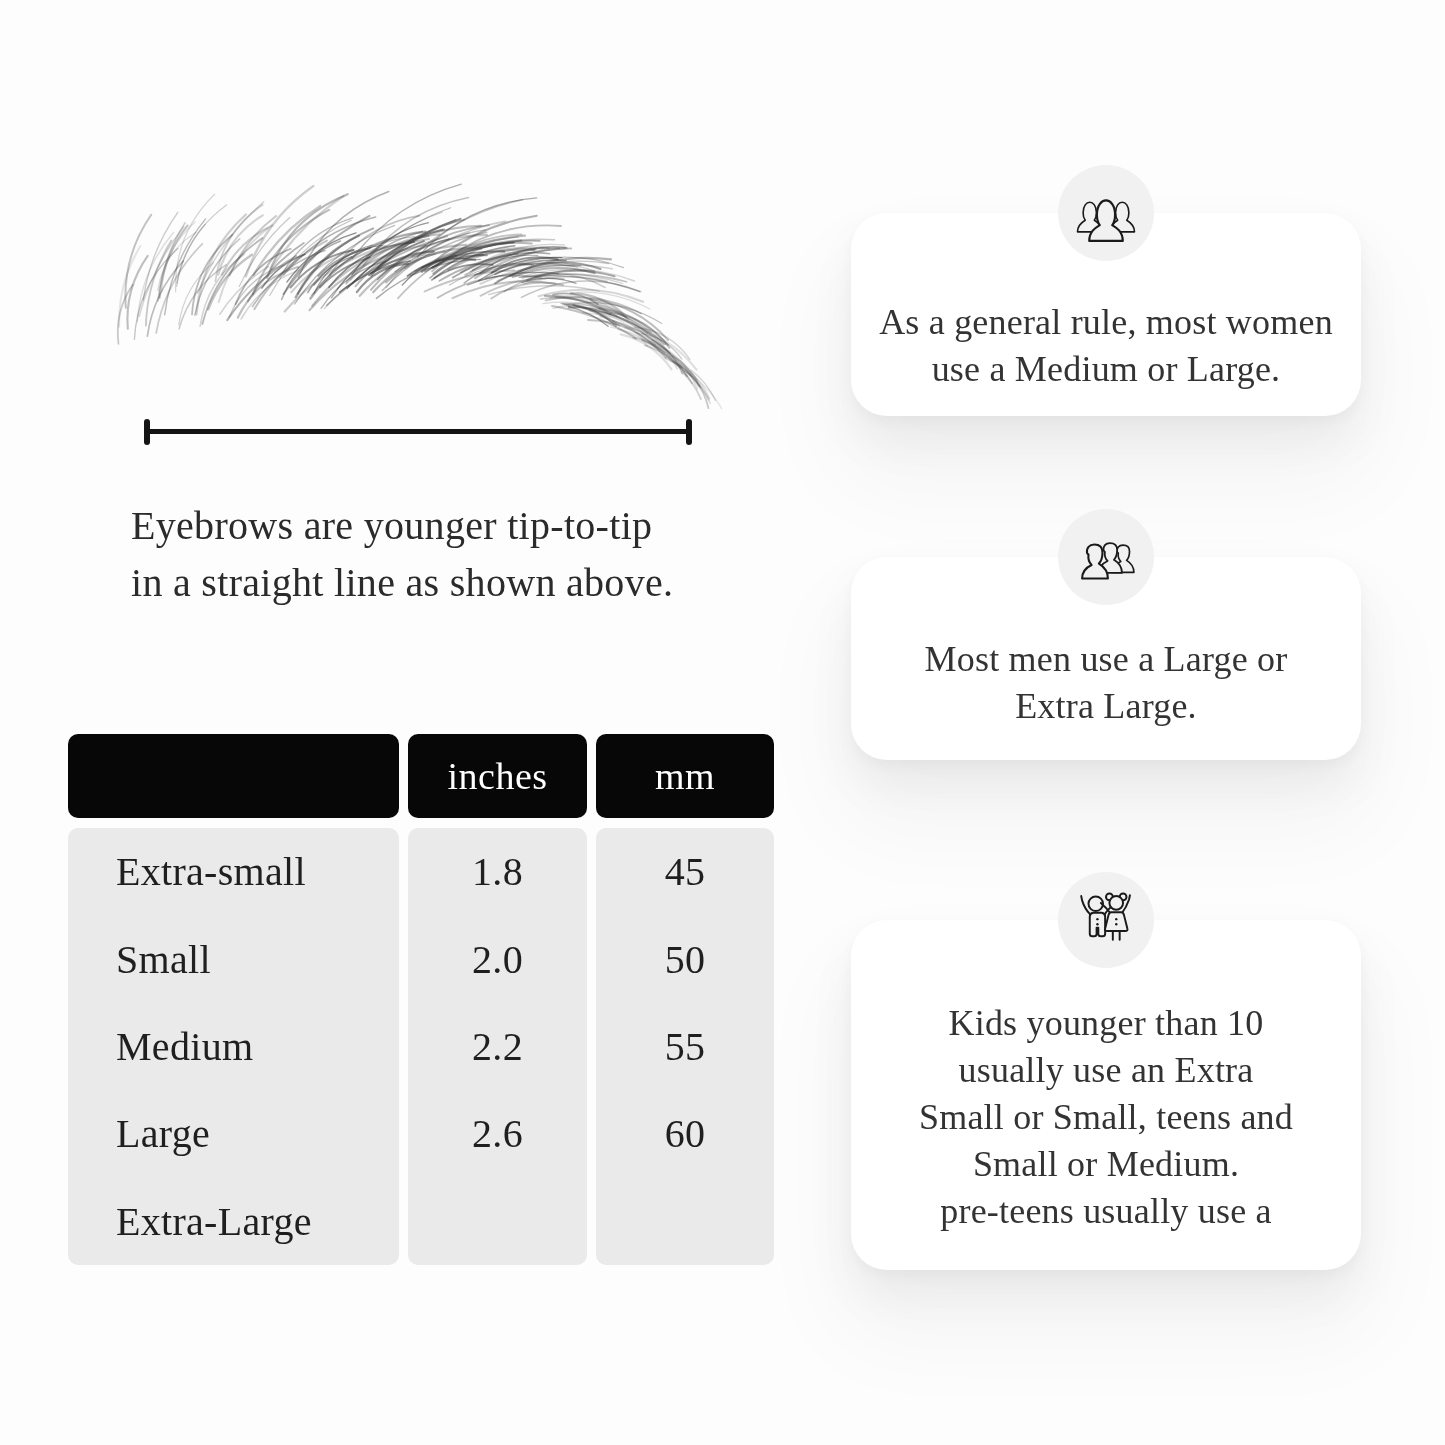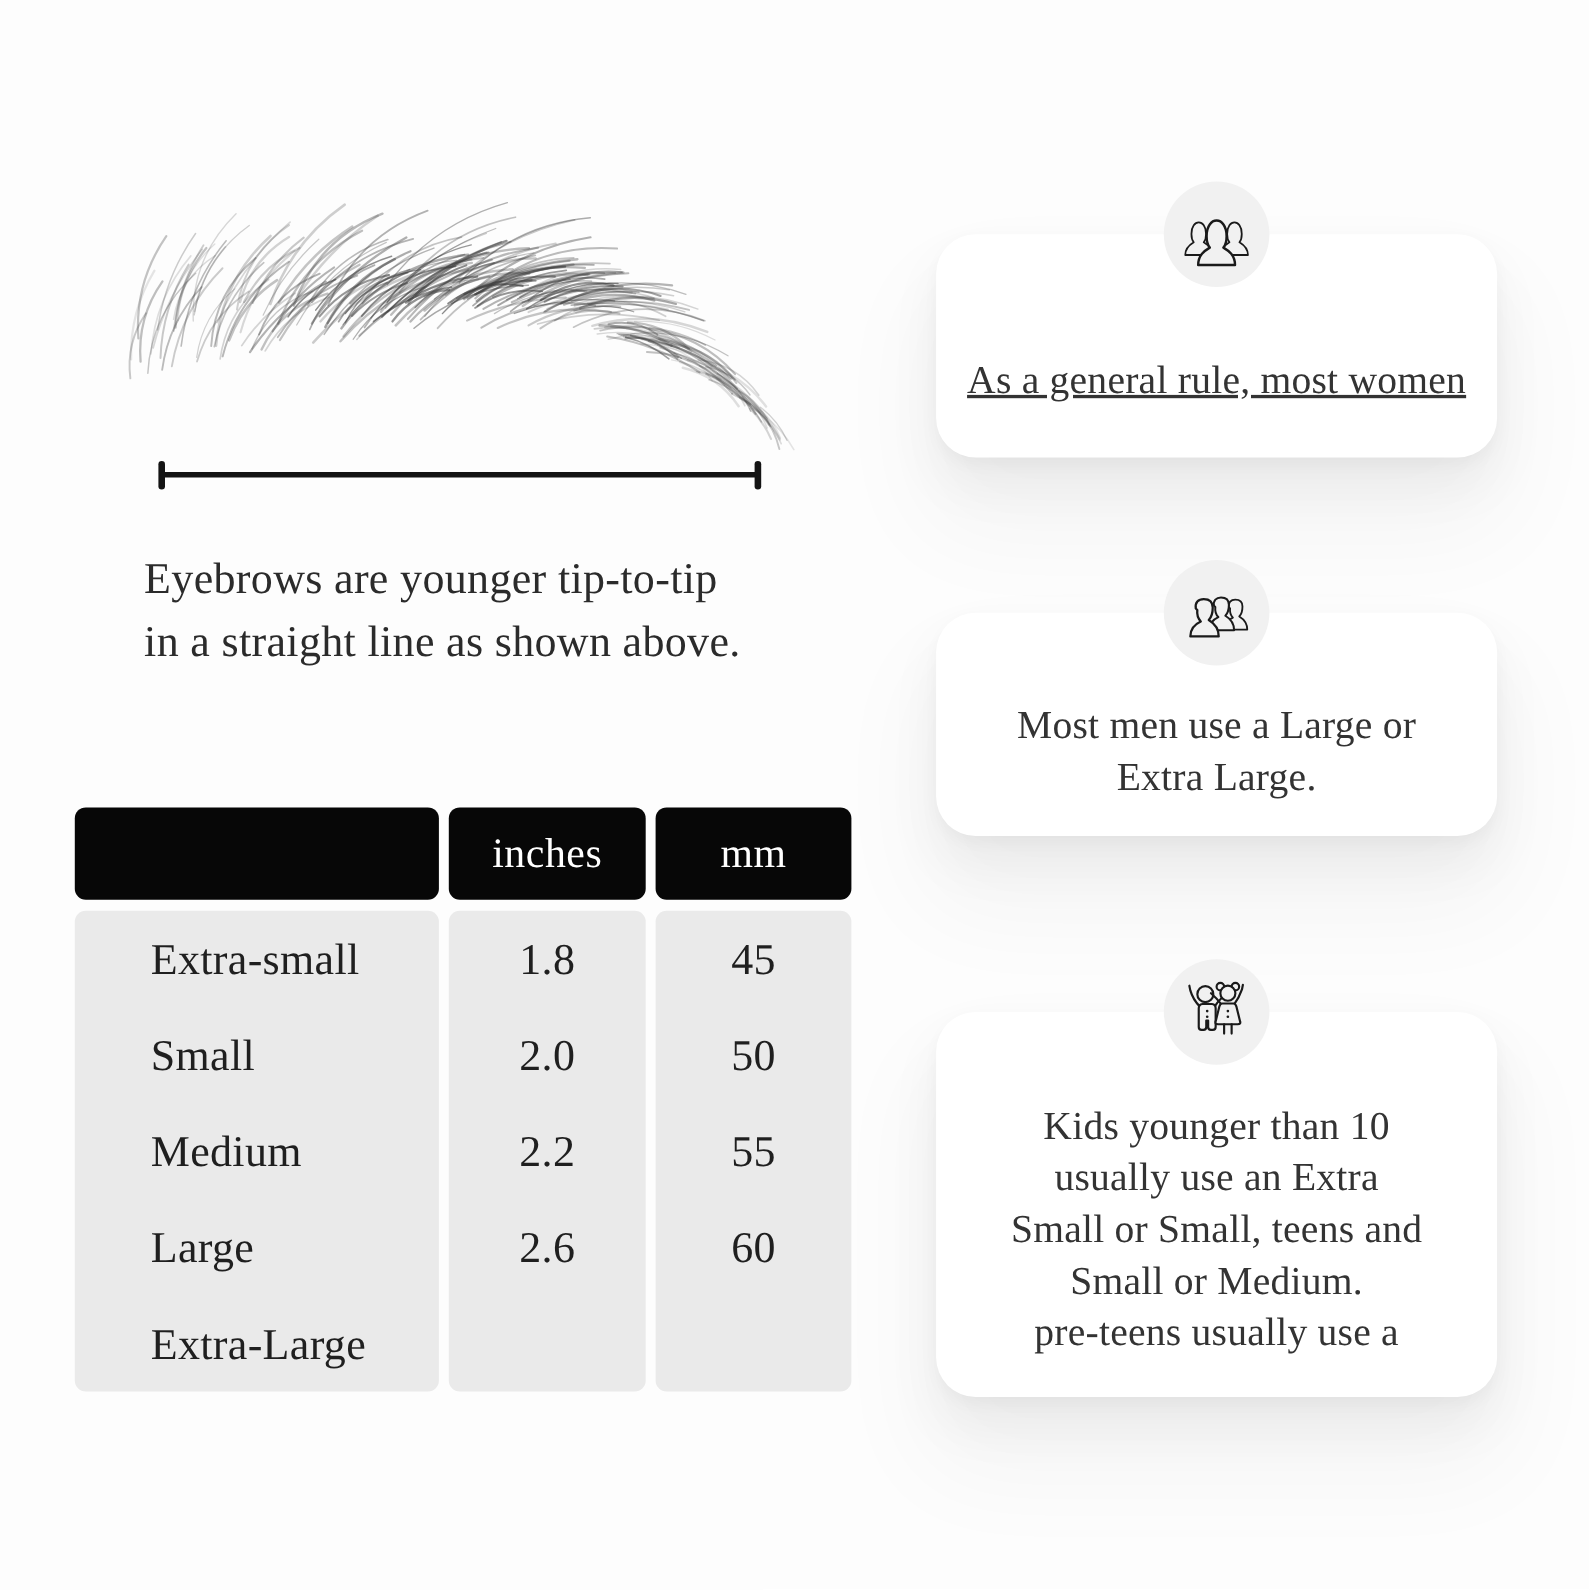--- a/index.html
+++ b/index.html
@@ -29,35 +29,35 @@
     background:#070707;border-radius:10px;color:#ffffff;
     display:flex;align-items:center;justify-content:center;
     font-size:38px;letter-spacing:.5px;
   }
   .tbody{margin-top:10px;}
   .tcol{
     background:#eaeaea;border-radius:10px;height:437px;
     display:grid;grid-template-rows:repeat(5,1fr);
   }
   .td{display:flex;align-items:center;font-size:40px;color:#1f1f1f;letter-spacing:.3px;}
-  .tcol.labels .td{justify-content:flex-start;padding-left:27px;margin-left:42px;}
+  .tcol.labels .td{justify-content:flex-start;padding-left:48px;}
   .tcol.nums .td{justify-content:center;}
   
   .card{
     position:absolute;left:851px;width:510px;background:#ffffff;border-radius:36px;
     box-shadow:0 6px 14px rgba(0,0,0,.030),
                0 26px 48px rgba(0,0,0,.050),
                0 55px 90px 18px rgba(0,0,0,.035);
     display:flex;flex-direction:column;justify-content:center;align-items:center;
   }
   .card-1{top:213px;height:203px;padding-top:0;}
   .card-2{top:557px;height:203px;}
   .card-3{top:920px;height:350px;}
   .card-text{font-size:36px;line-height:47px;color:#333333;text-align:center;letter-spacing:.2px;}
-  .card-1 .card-text{margin-top:62px;text-decoration:underline;}
+  .card-1 .card-text{margin-top:62px;}
   .card-2 .card-text{margin-top:48px;}
   .card-3 .card-text{margin-top:45px;}
   .card-text span{display:block;}
   .icon-circle{
     position:absolute;left:1058px;width:96px;height:96px;border-radius:50%;
     background:#f1f1f1;display:flex;align-items:center;justify-content:center;z-index:3;
   }
   .circle-1{top:165px;}
   .circle-2{top:509px;}
   .circle-3{top:872px;}
@@ -330,20 +330,21 @@
         <div class="td">50</div>
         <div class="td">55</div>
         <div class="td">60</div>
       </div>
     </div>
   </div>
 
   <div class="card card-1">
     <div class="card-text">
       <span>As a general rule, most women</span>
+      <span>use a Medium or Large.</span>
     </div>
   </div>
   <div class="icon-circle circle-1">
     <svg viewBox="0 0 96 96">
       <g class="ink">
         <path transform="translate(29,52) scale(0.82)" d="M -17.5 22 C -17.5 12.5 -11.5 8.5 -6.5 5.5 C -10.5 0.5 -10.5 -11 -6.5 -16.5 C -3 -21.5 3 -21.5 6.5 -16.5 C 10.5 -11 10.5 0.5 6.5 5.5 C 11.5 8.5 17.5 12.5 17.5 22 Z"></path>
         <path transform="translate(67,52) scale(0.82)" d="M -17.5 22 C -17.5 12.5 -11.5 8.5 -6.5 5.5 C -10.5 0.5 -10.5 -11 -6.5 -16.5 C -3 -21.5 3 -21.5 6.5 -16.5 C 10.5 -11 10.5 0.5 6.5 5.5 C 11.5 8.5 17.5 12.5 17.5 22 Z"></path>
         <path transform="translate(48,56) scale(1.12)" d="M -17.5 22 C -17.5 12.5 -11.5 8.5 -6.5 5.5 C -10.5 0.5 -10.5 -11 -6.5 -16.5 C -3 -21.5 3 -21.5 6.5 -16.5 C 10.5 -11 10.5 0.5 6.5 5.5 C 11.5 8.5 17.5 12.5 17.5 22 Z"></path>
       </g>
     </svg>

